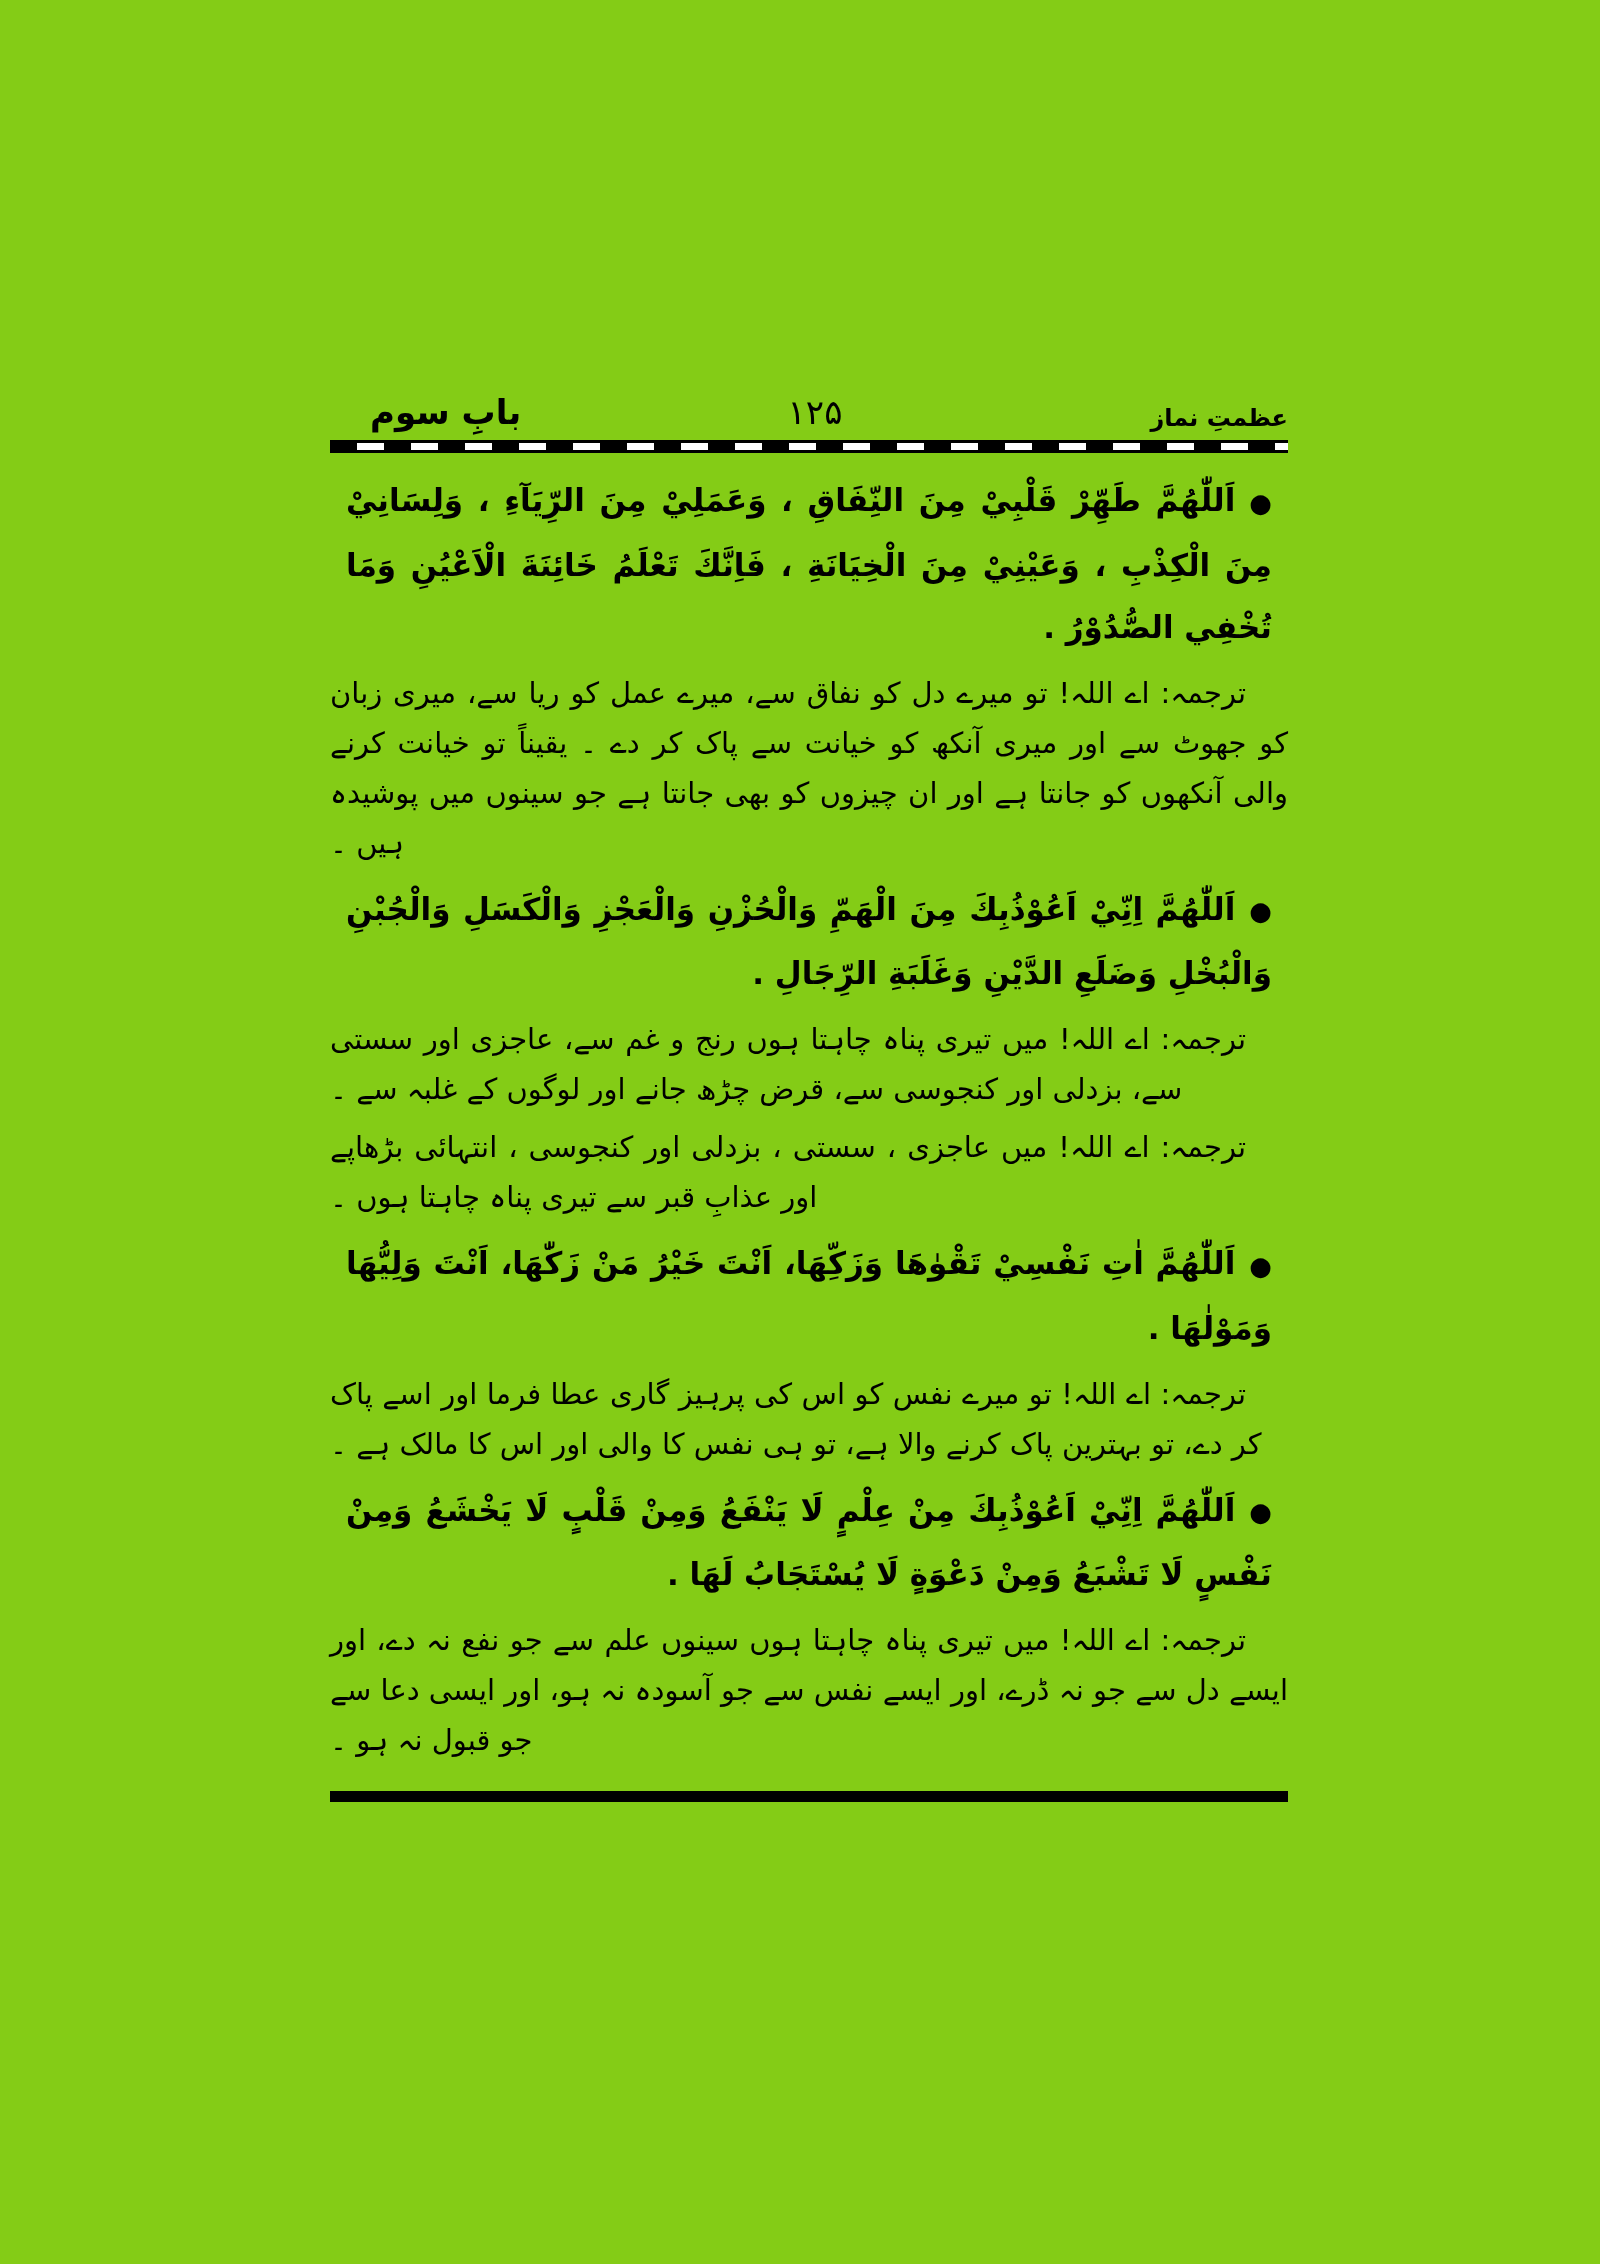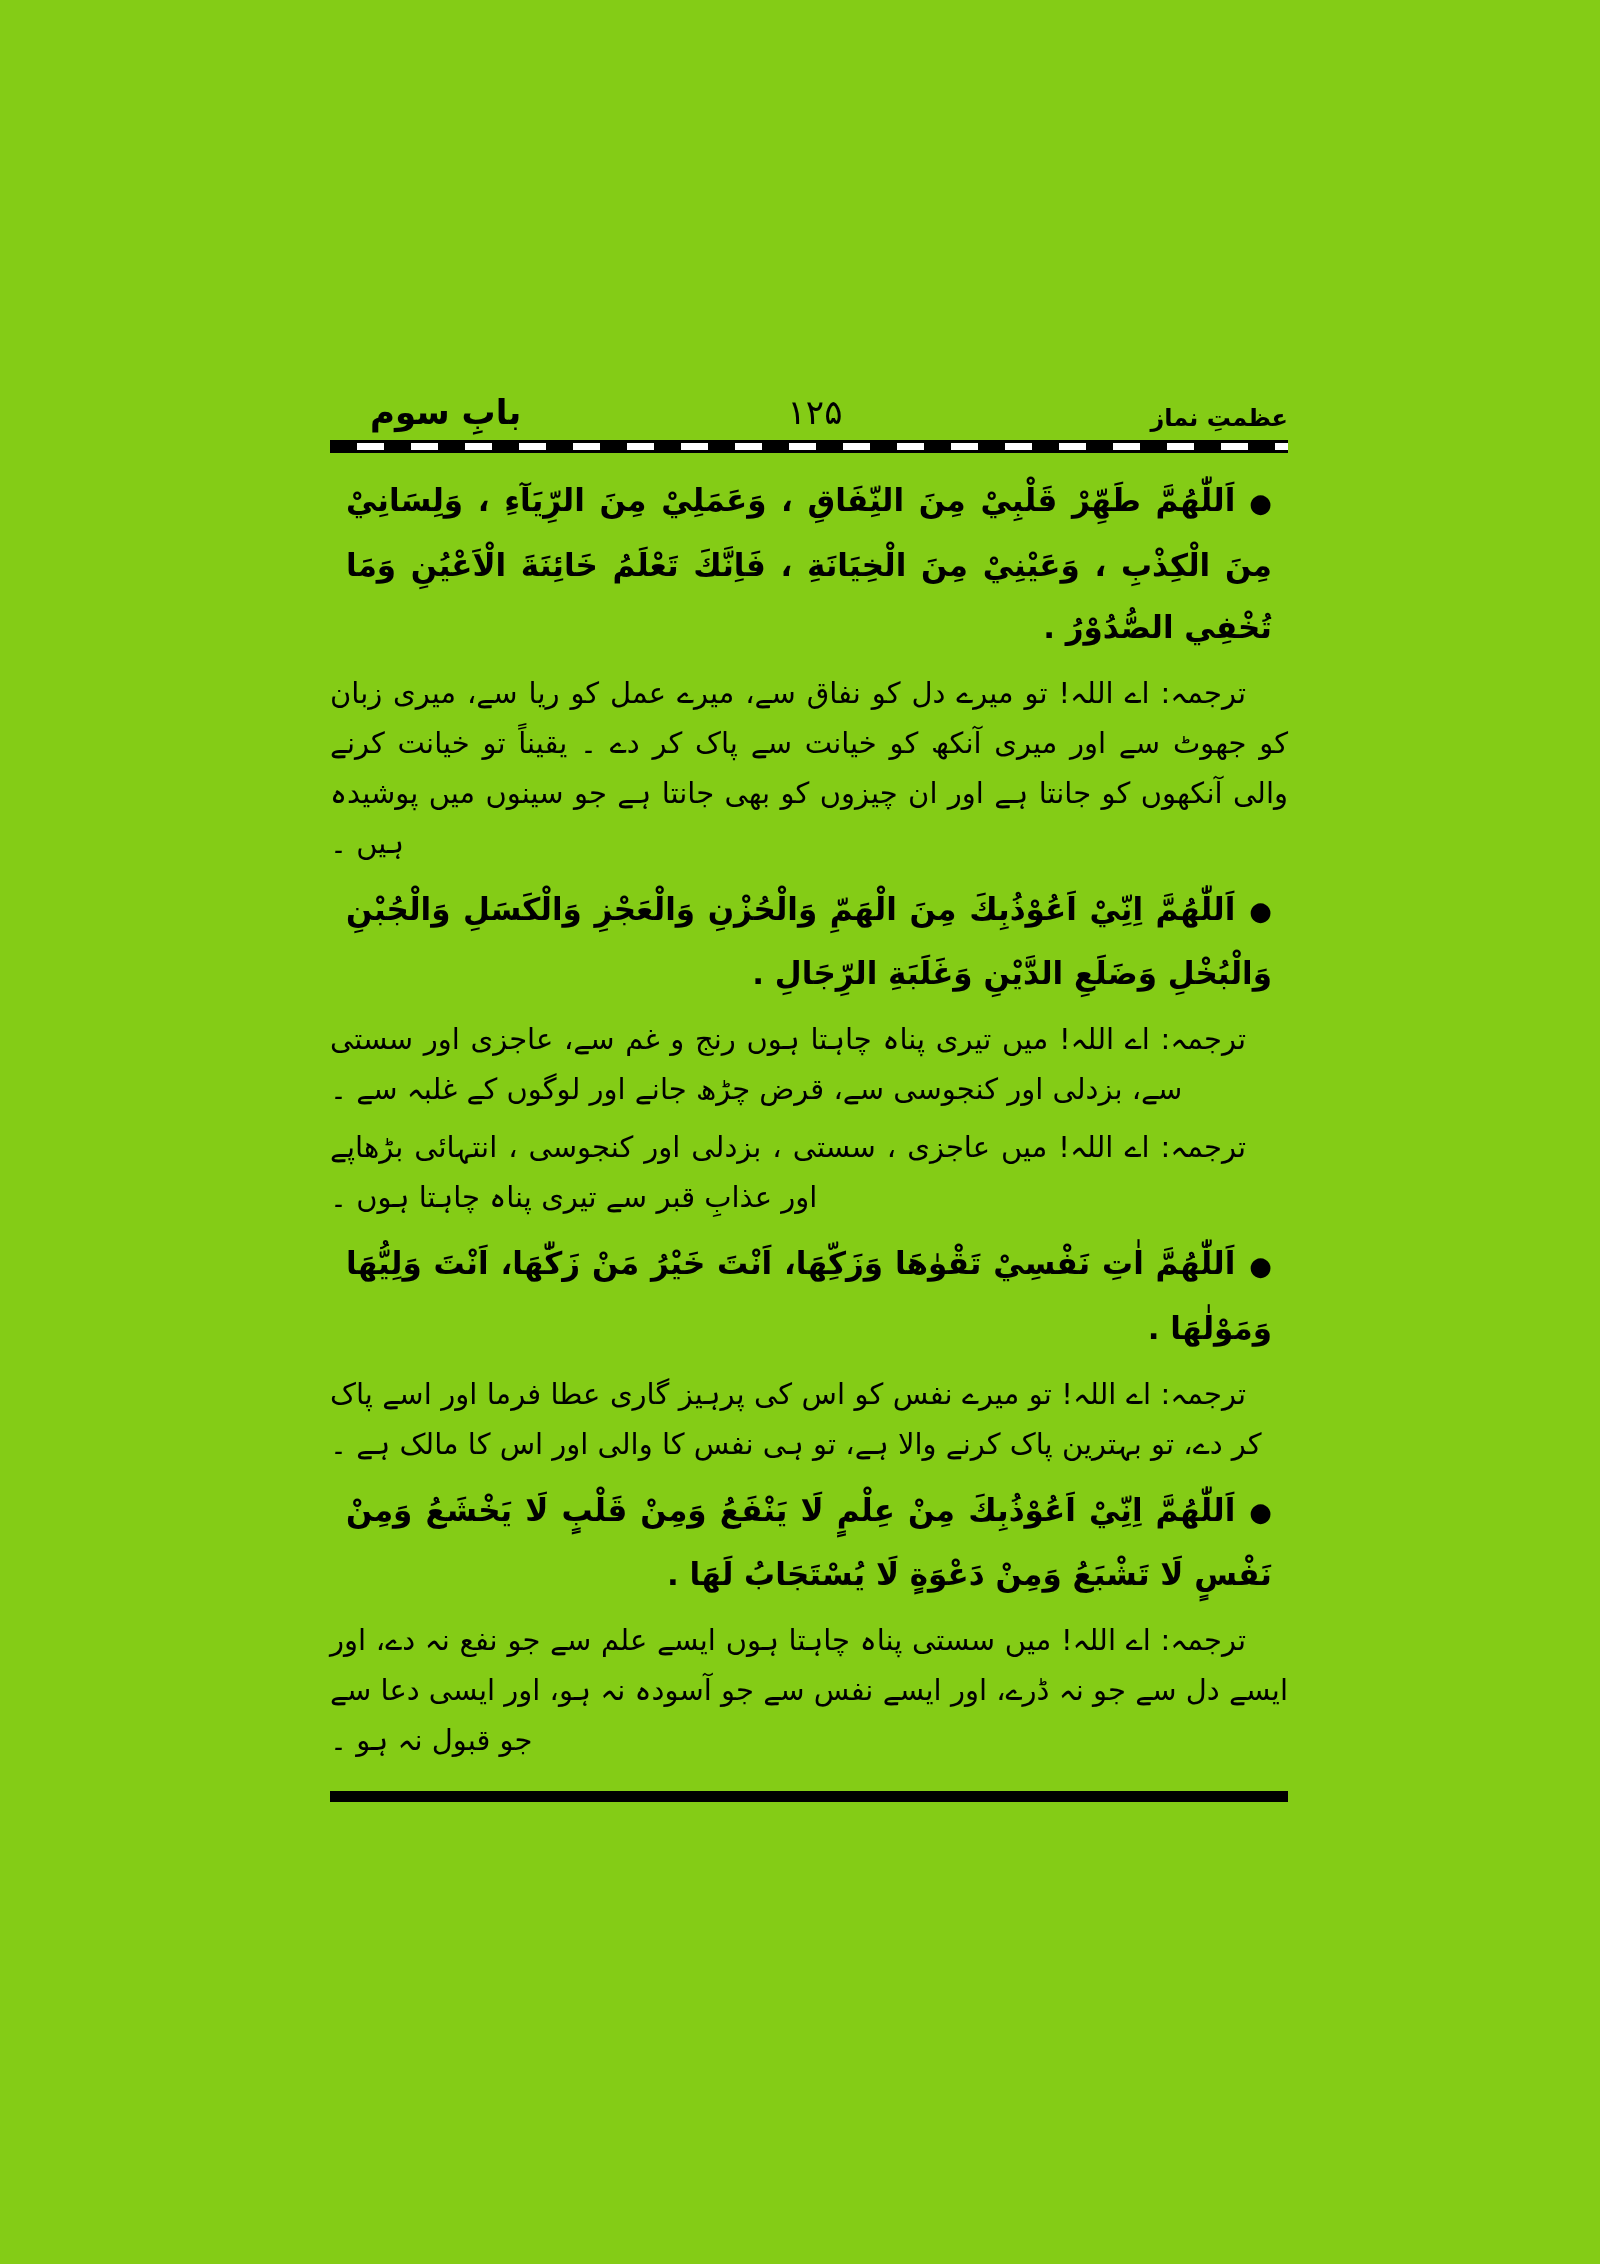--- a/index.html
+++ b/index.html
@@ -117,20 +117,20 @@
 
 
       <p class="trans">ترجمہ: اے اللہ! میں عاجزی ، سستی ، بزدلی اور کنجوسی ، انتہائی بڑھاپے اور عذابِ قبر سے تیری پناہ چاہتا ہوں ۔</p>
 
       <p class="dua"><span class="bullet">●</span><span>اَللّٰهُمَّ اٰتِ نَفْسِيْ تَقْوٰهَا وَزَكِّهَا، اَنْتَ خَيْرُ مَنْ زَكّٰهَا، اَنْتَ وَلِيُّهَا وَمَوْلٰهَا .</span></p>
 
       <p class="trans">ترجمہ: اے اللہ! تو میرے نفس کو اس کی پرہیز گاری عطا فرما اور اسے پاک کر دے، تو بہترین پاک کرنے والا ہے، تو ہی نفس کا والی اور اس کا مالک ہے ۔</p>
 
       <p class="dua"><span class="bullet">●</span><span>اَللّٰهُمَّ اِنِّيْ اَعُوْذُبِكَ مِنْ عِلْمٍ لَا يَنْفَعُ وَمِنْ قَلْبٍ لَا يَخْشَعُ وَمِنْ نَفْسٍ لَا تَشْبَعُ وَمِنْ دَعْوَةٍ لَا يُسْتَجَابُ لَهَا .</span></p>
 
-      <p class="trans">ترجمہ: اے اللہ! میں سستی پناہ چاہتا ہوں ایسے علم سے جو نفع نہ دے، اور ایسے دل سے جو نہ ڈرے، اور ایسے نفس سے جو آسودہ نہ ہو، اور ایسی دعا سے جو قبول نہ ہو ۔</p>
+      <p class="trans">ترجمہ: اے اللہ! میں تیری پناہ چاہتا ہوں سینوں علم سے جو نفع نہ دے، اور ایسے دل سے جو نہ ڈرے، اور ایسے نفس سے جو آسودہ نہ ہو، اور ایسی دعا سے جو قبول نہ ہو ۔</p>
 
     </div>
 
     <div class="footer-rule"></div>
 
   </div>
 </div>
 
 </body></html>

